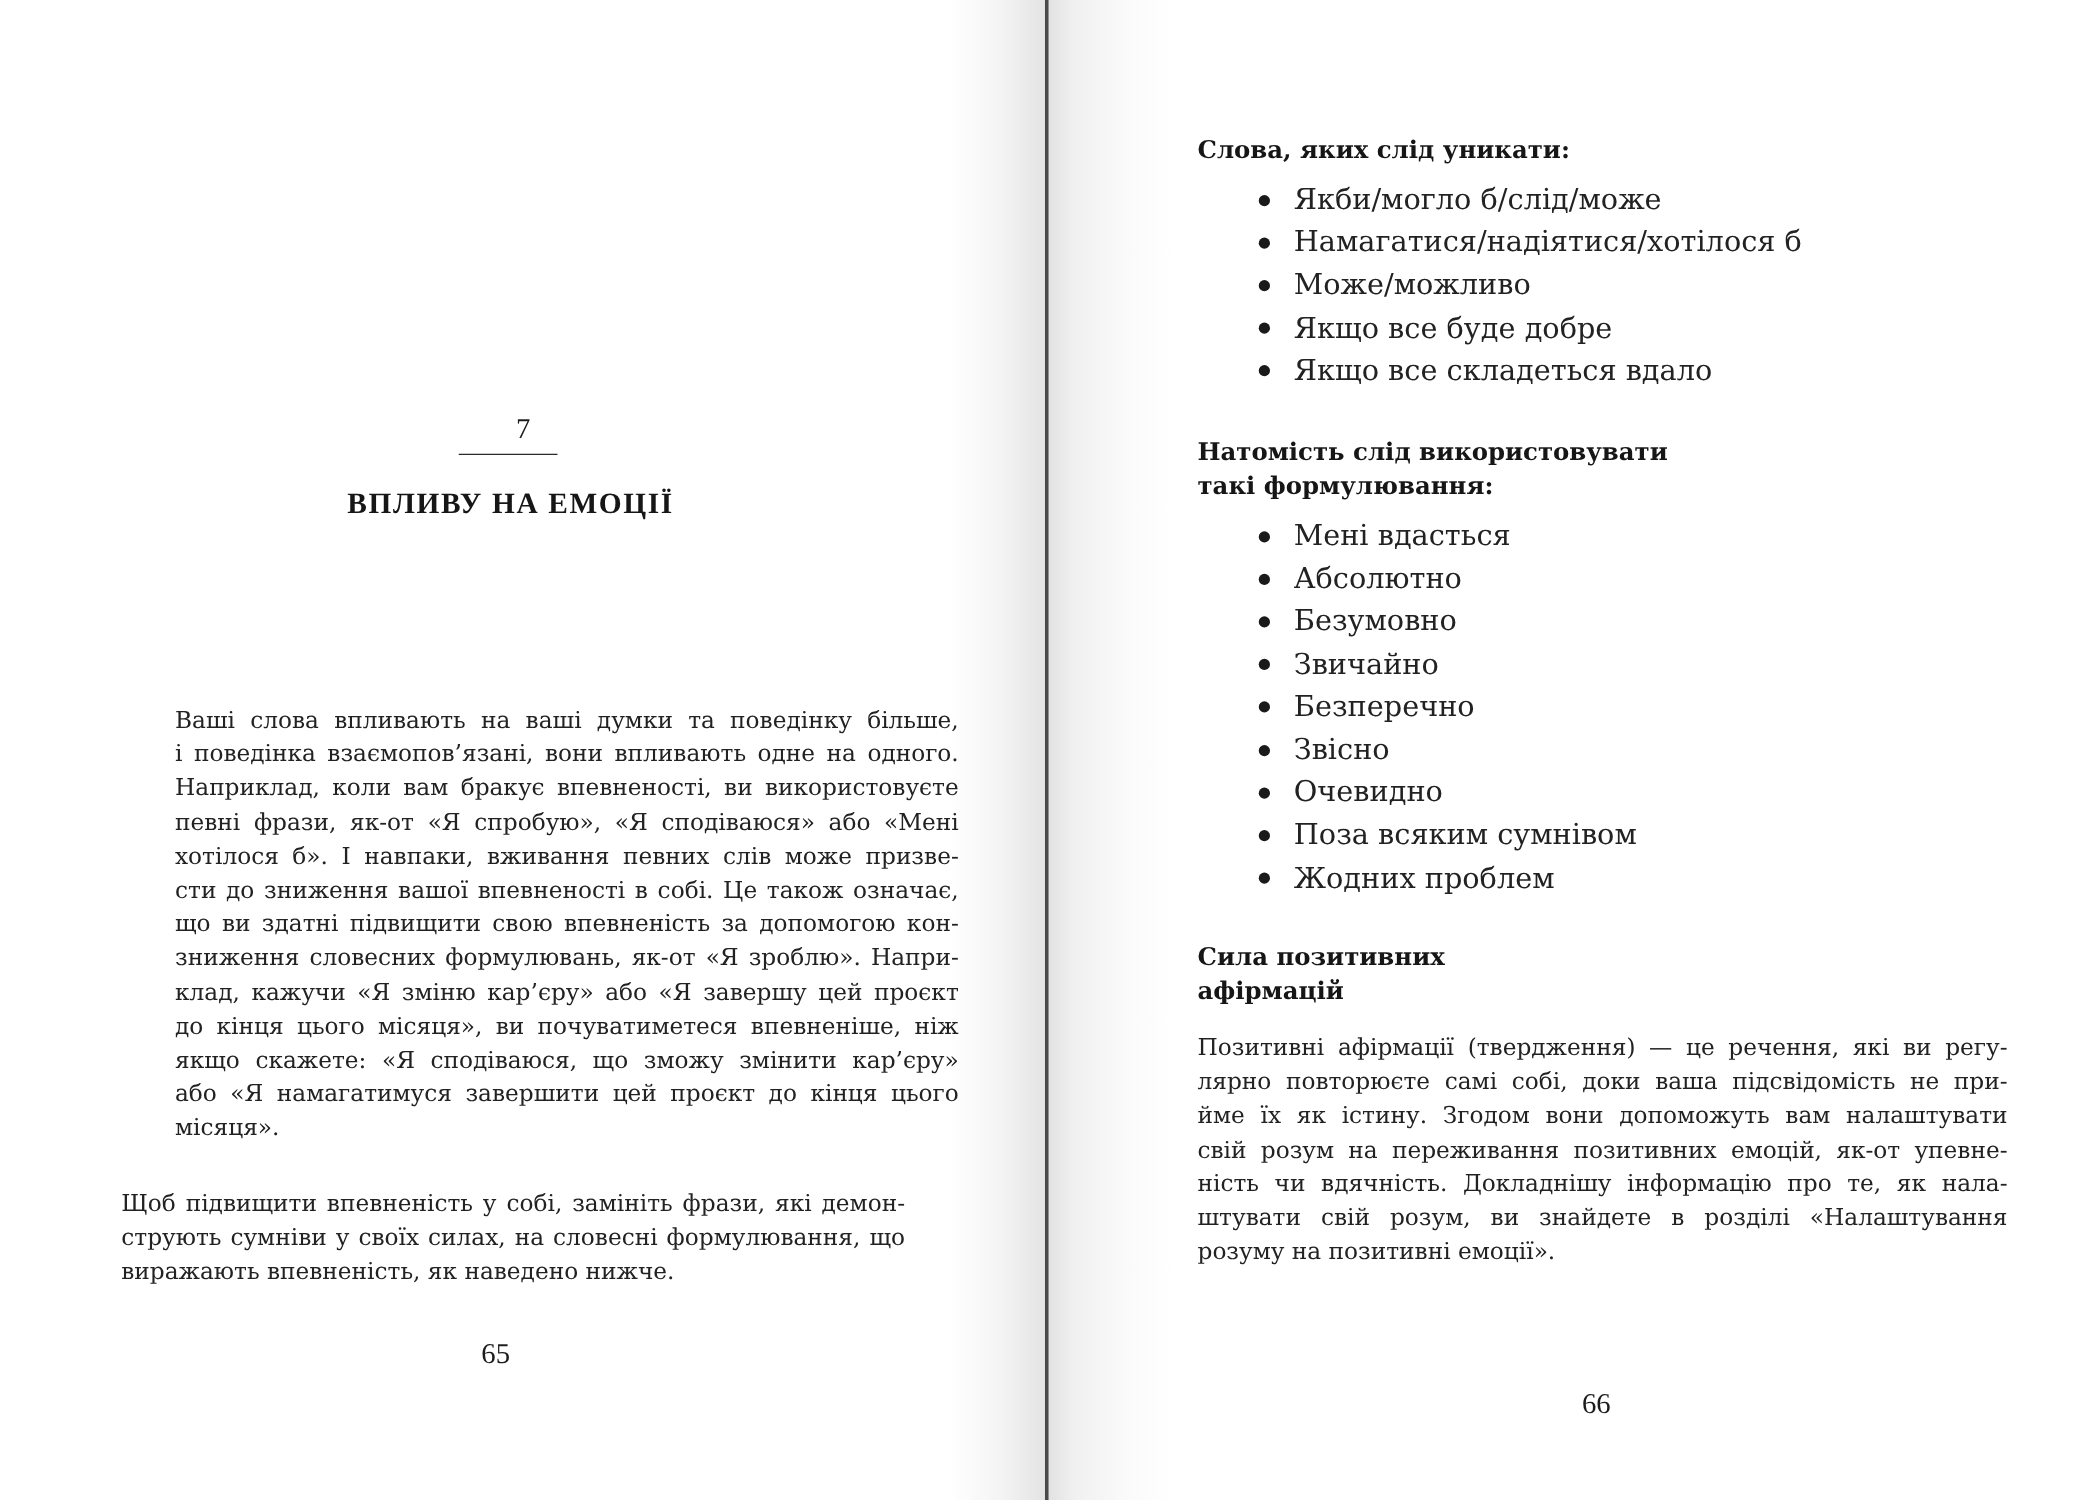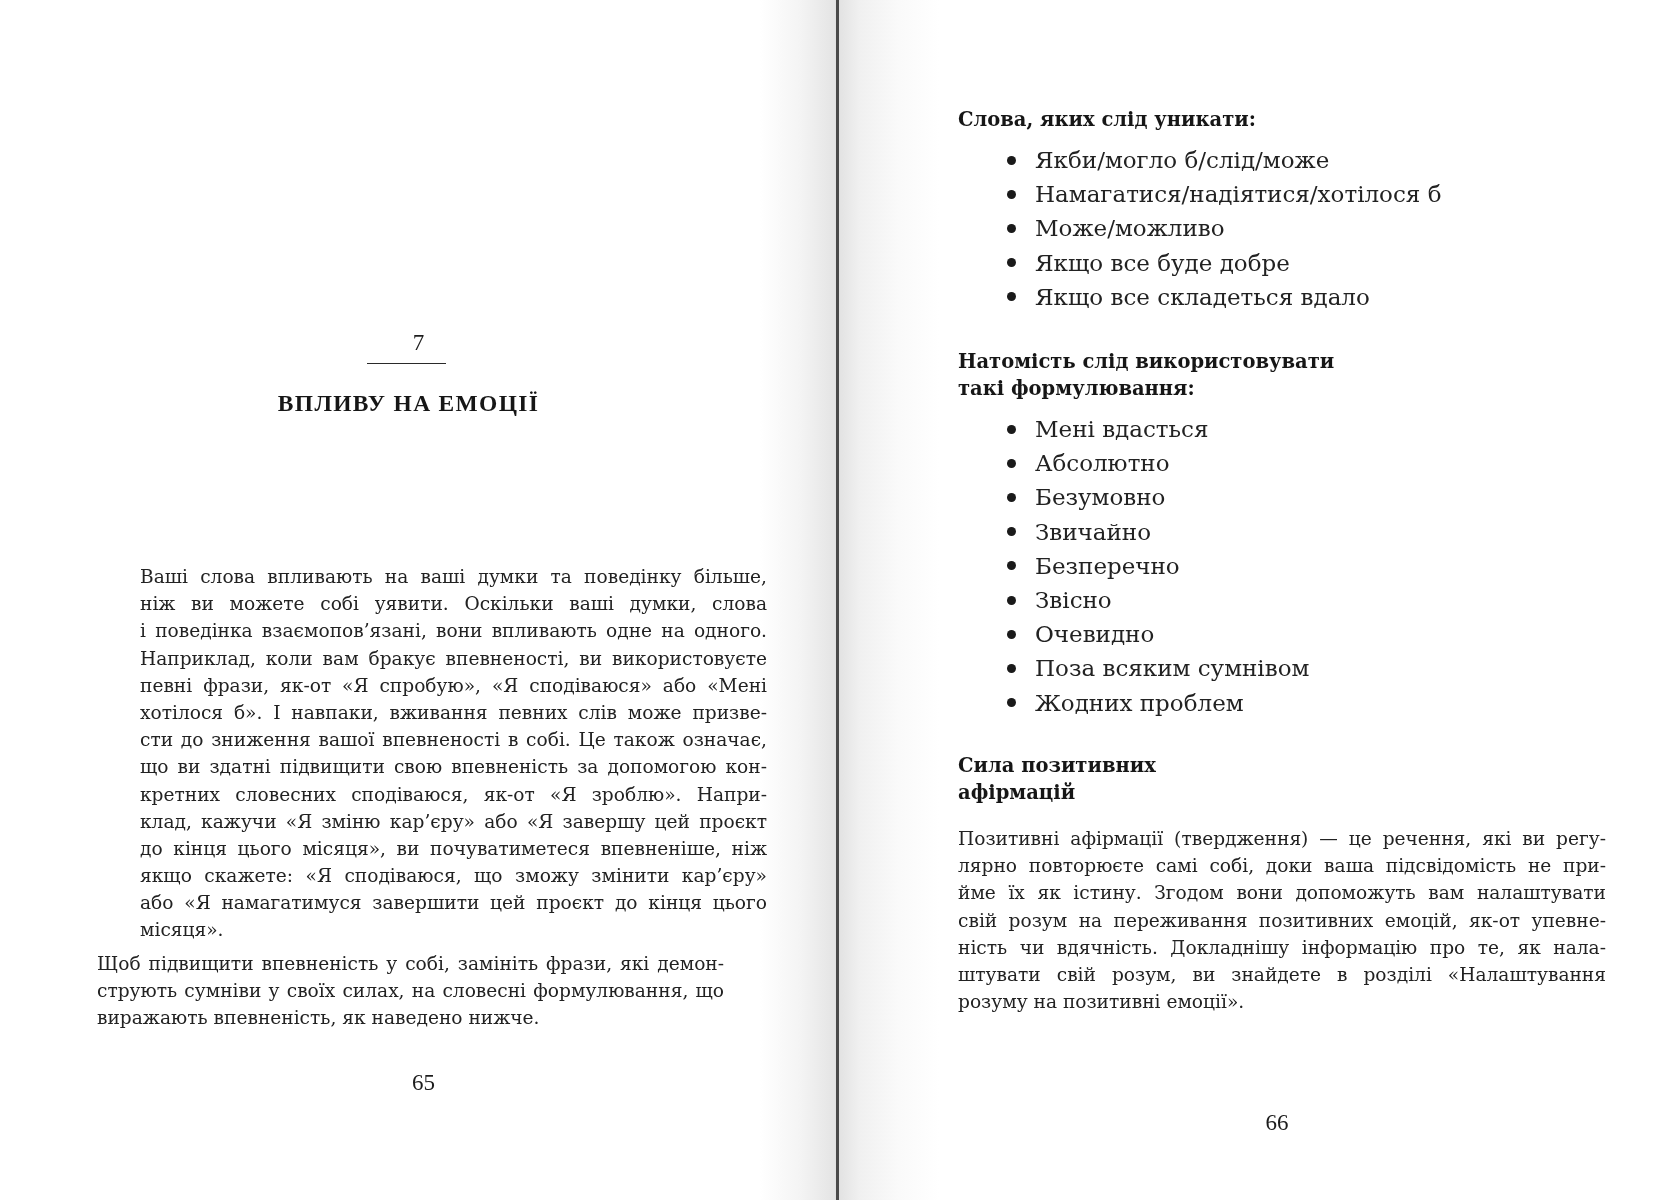--- a/index.html
+++ b/index.html
@@ -20,21 +20,21 @@
   .chapter-title div { white-space:nowrap; }
 
   .body-text { position:absolute; font-family:"DejaVu Serif", serif; font-size:18.6px; line-height:27.2px; color:#222; text-align:justify; }
   .body-text .ln { white-space:nowrap; display:block; text-align:justify; text-align-last:justify; height:27.2px; }
   .body-text .ln.last { text-align-last:left; }
 
   .left-para-1 { left:97px; top:563px; width:627px;margin-left:43px; }
   .left-para-2 { left:97px; top:950px; width:627px; }
 
   .page-number { position:absolute; font-family:"Liberation Serif", serif; font-size:23px; color:#1c1c1c; }
-  .pn-left { left:385px; top:1070px; width:50px; text-align:right; }
+  .pn-left { left:385px; top:1070px; width:50px; text-align:left; }
   .pn-right { left:1252px; top:1110px; width:50px; text-align:center; }
 
   .heading { position:absolute; left:958px; font-family:"DejaVu Serif", serif; font-weight:bold; font-size:19.5px; line-height:27px; color:#161616; }
   .h-avoid { top:106px; }
   .h-use { top:348px; }
   .h-power { top:752px; }
 
   .bullet-list { position:absolute; left:1005px; margin:0; padding:0; list-style:none; }
   .bullet-list li { height:34.2px; display:flex; align-items:center; font-family:"DejaVu Serif", serif; font-size:23px; color:#222; white-space:nowrap; }
   .bullet-list .dot { display:inline-block; width:9px; height:9px; border-radius:50%; background:#1a1a1a; margin-right:19px; margin-left:2px; }
@@ -48,28 +48,27 @@
 
 <div class="page page-left">
   <div class="chapter-num">7</div>
   <div class="chapter-rule"></div>
   <div class="chapter-title">
     <div>ВПЛИВУ НА ЕМОЦІЇ</div>
   </div>
 
   <div class="body-text left-para-1">
     <span class="ln">Ваші слова впливають на ваші думки та поведінку більше,</span>
-    <span class="ln">ніж ви можете собі уявити. Оскільки ваші думки, слова</span>
     <span class="ln">і поведінка взаємопов’язані, вони впливають одне на одного.</span>
     <span class="ln">Наприклад, коли вам бракує впевненості, ви використовуєте</span>
     <span class="ln">певні фрази, як-от «Я спробую», «Я сподіваюся» або «Мені</span>
     <span class="ln">хотілося б». І навпаки, вживання певних слів може призве-</span>
     <span class="ln">сти до зниження вашої впевненості в собі. Це також означає,</span>
     <span class="ln">що ви здатні підвищити свою впевненість за допомогою кон-</span>
-    <span class="ln">кретних словесних сподіваюся, як-от «Я зроблю». Напри-</span>
+    <span class="ln">зниження словесних формулювань, як-от «Я зроблю». Напри-</span>
     <span class="ln">клад, кажучи «Я зміню кар’єру» або «Я завершу цей проєкт</span>
     <span class="ln">до кінця цього місяця», ви почуватиметеся впевненіше, ніж</span>
     <span class="ln">якщо скажете: «Я сподіваюся, що зможу змінити кар’єру»</span>
     <span class="ln">або «Я намагатимуся завершити цей проєкт до кінця цього</span>
     <span class="ln last">місяця».</span>
   </div>
 
   <div class="body-text left-para-2">
     <span class="ln">Щоб підвищити впевненість у собі, замініть фрази, які демон-</span>
     <span class="ln">струють сумніви у своїх силах, на словесні формулювання, що</span>

